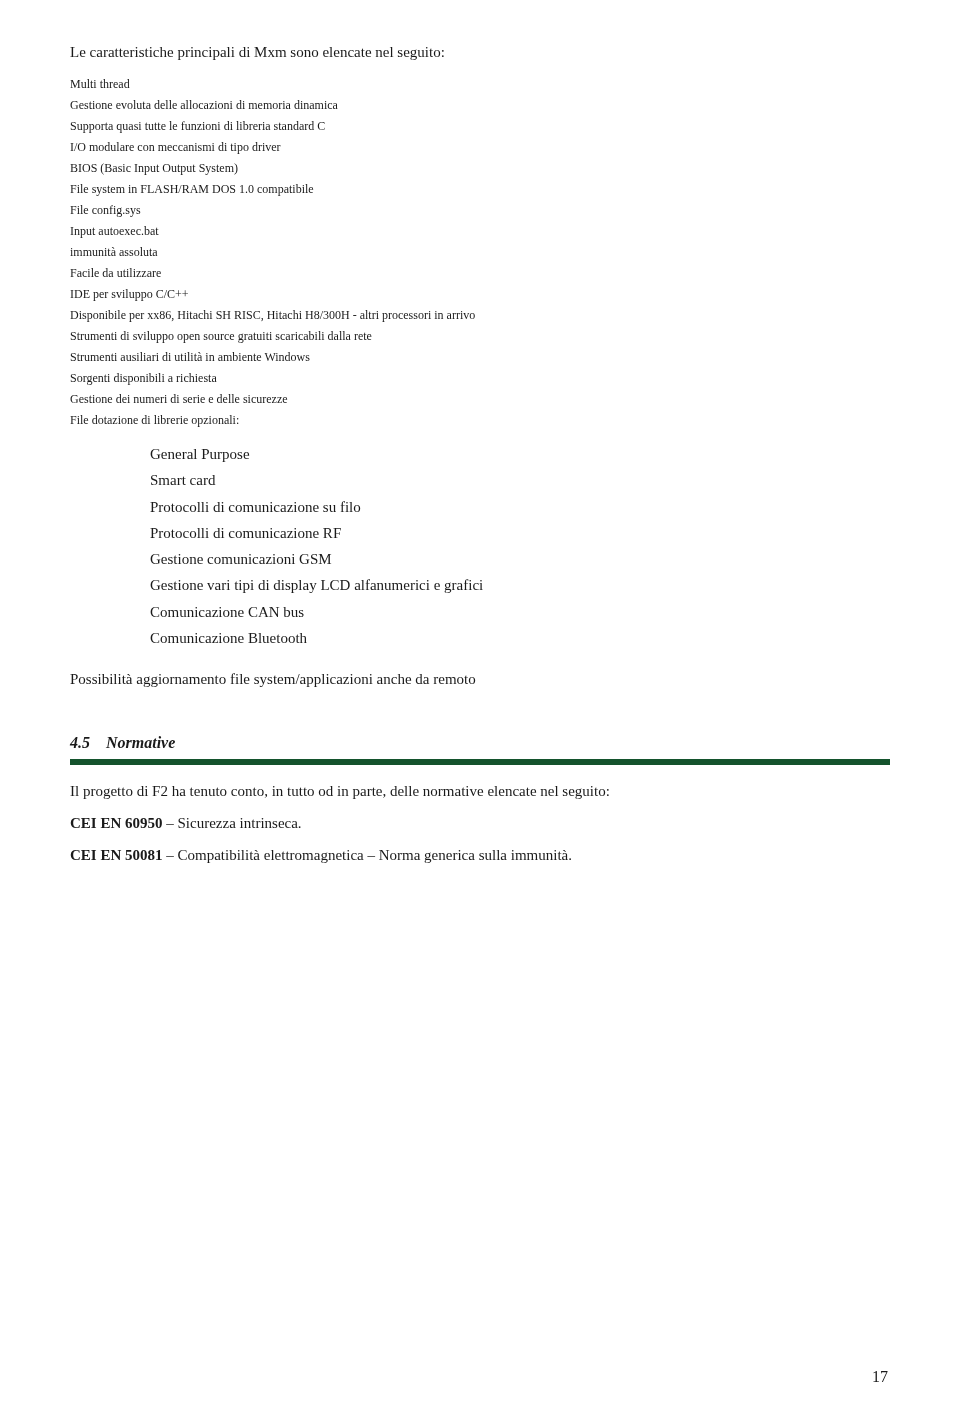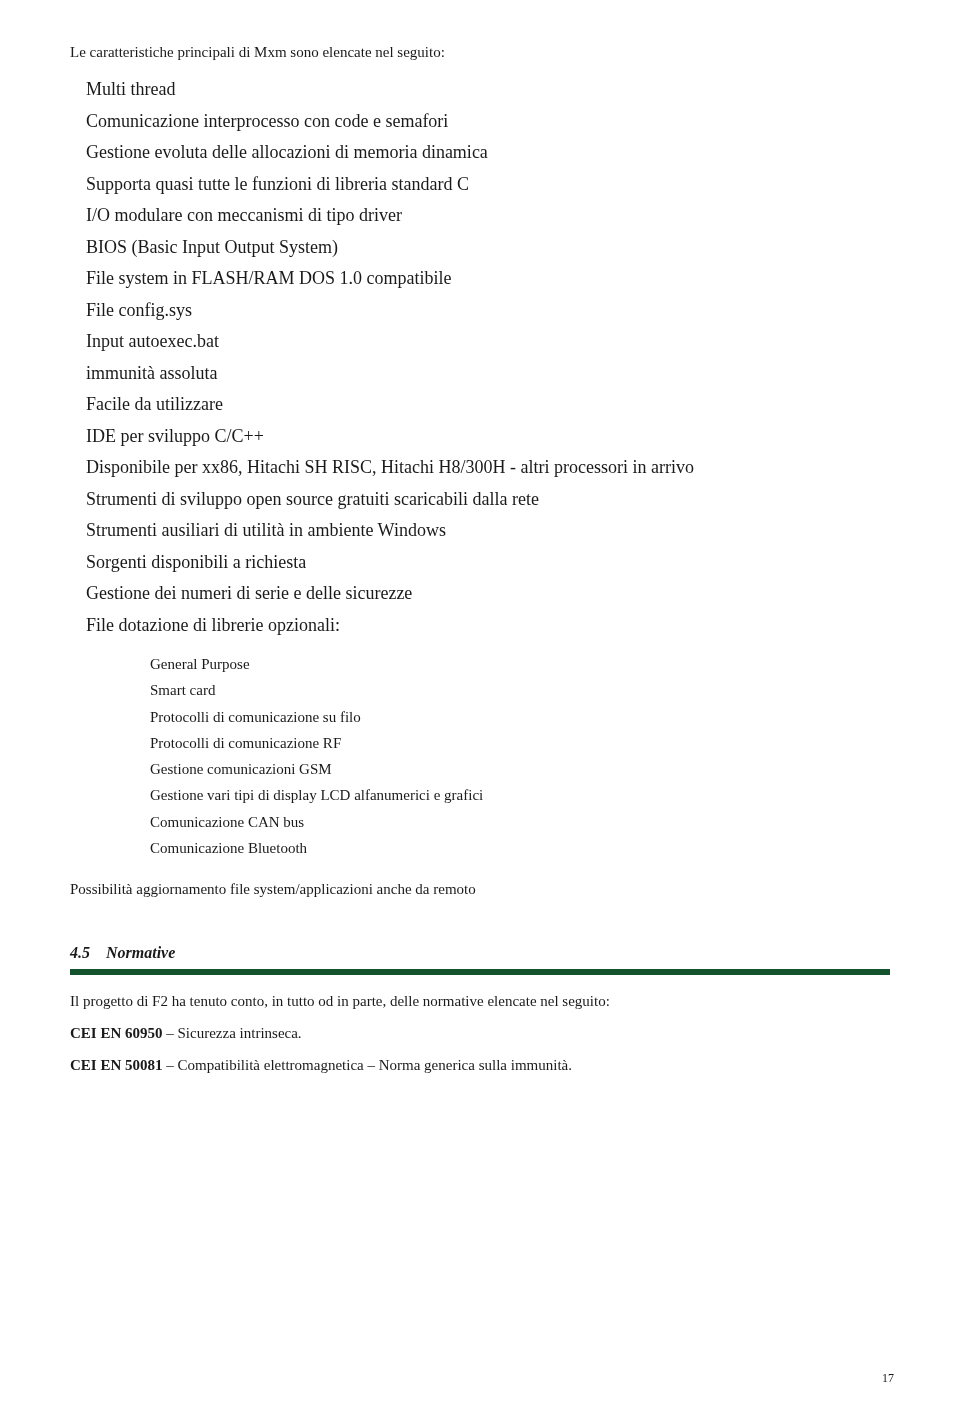--- a/index.html
+++ b/index.html
@@ -30,22 +30,21 @@
     }
 
     .main-list {
       list-style: none;
       padding: 0;
       margin: 0 0 10px 0;
     }
 
     .main-list li {
       line-height: 1.75;
-      font-size: 18px;
-      margin-left: 16px;
+      font-size: 12px;
     }
 
     .sub-list {
       list-style: none;
       padding: 0;
       margin: 0;
     }
 
     .sub-list li {
       padding-left: 80px;
@@ -86,36 +85,35 @@
       margin-bottom: 8px;
     }
 
     .bold-label {
       font-weight: bold;
     }
 
     .page-number {
       position: absolute;
       bottom: 30px;
-      right: 66px;
-      font-size: 12px;
+      right: 72px;
+      font-size: 16px;
       font-family: "Times New Roman", Times, serif;
       margin-top: 12px;
     }
   </style>
 </head>
 <body>
 
 <div class="page-container">
 
   <p class="intro-paragraph">Le caratteristiche principali di Mxm sono elencate nel seguito:</p>
 
   <ul class="main-list">
     <li>Multi thread</li>
-    <li>Comunicazione interprocesso con code e semafori</li>
     <li>Gestione evoluta delle allocazioni di memoria dinamica</li>
     <li>Supporta quasi tutte le funzioni di libreria standard C</li>
     <li>I/O modulare con meccanismi di tipo driver</li>
     <li>BIOS (Basic Input Output System)</li>
     <li>File system in FLASH/RAM DOS 1.0 compatibile</li>
     <li>File config.sys</li>
     <li>Input autoexec.bat</li>
     <li>immunità assoluta</li>
     <li>Facile da utilizzare</li>
     <li>IDE per sviluppo C/C++</li>

